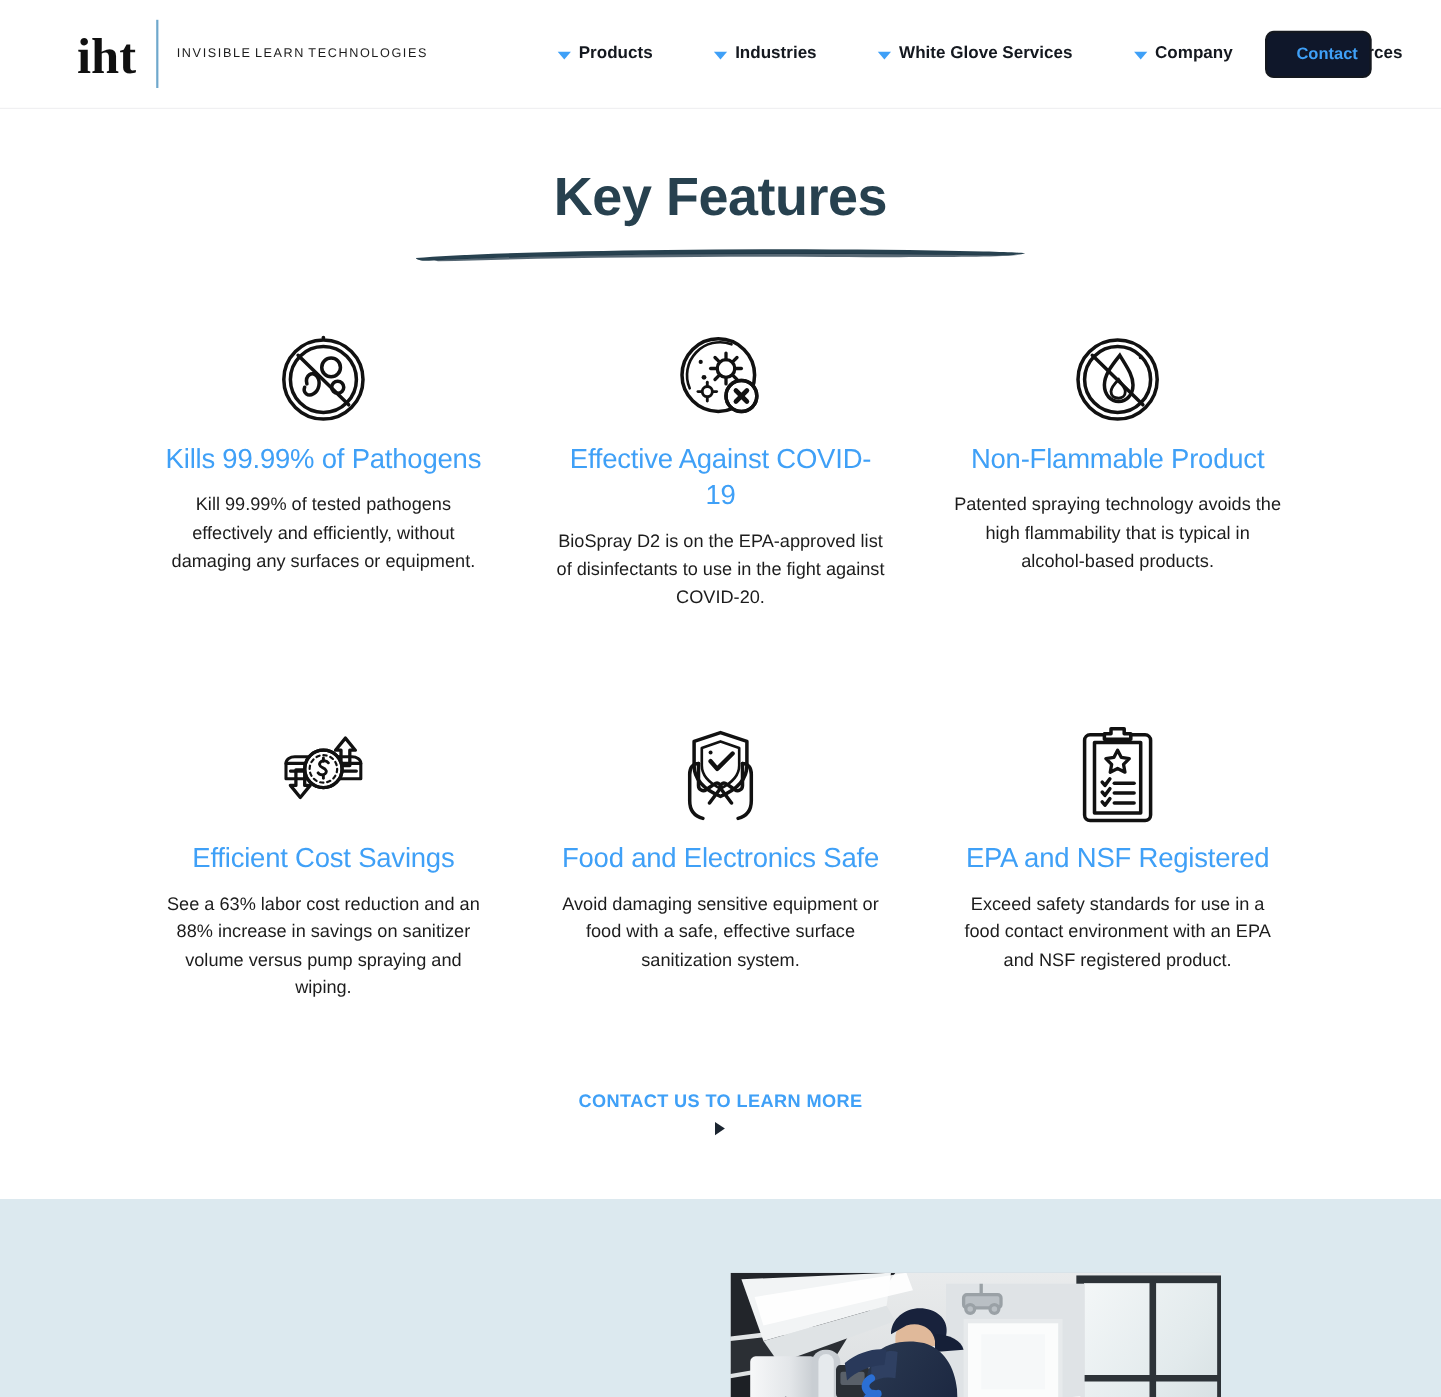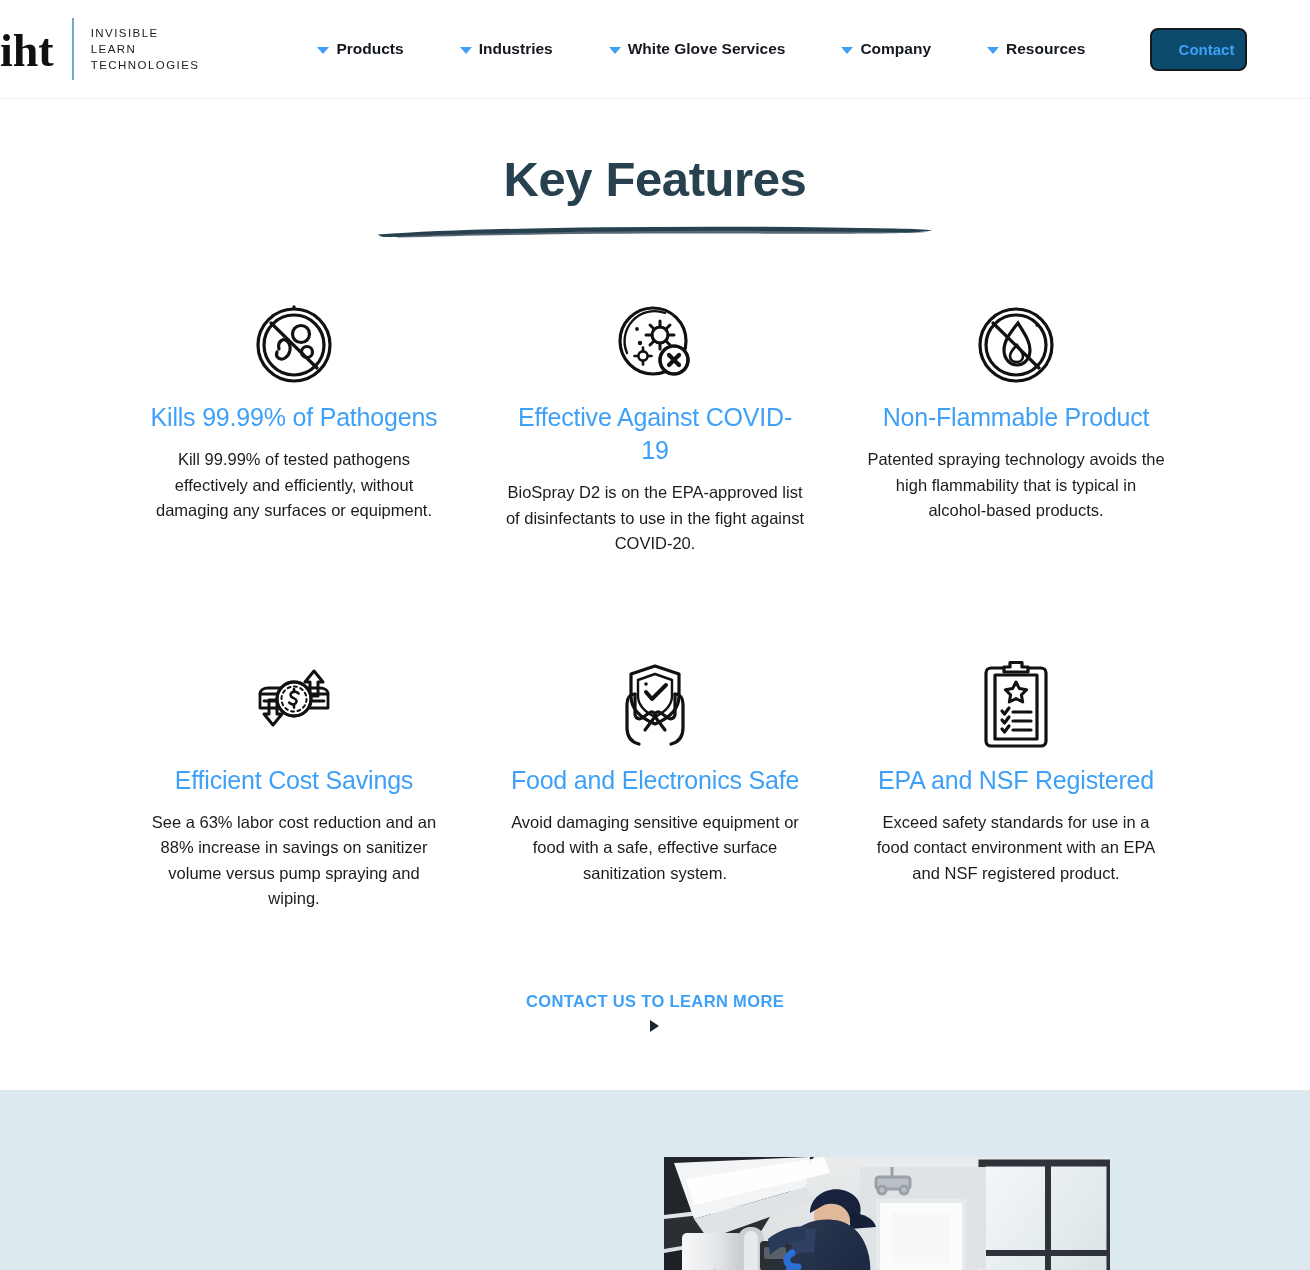--- a/index.html
+++ b/index.html
@@ -17,20 +17,21 @@
     width: 100%;
     background: #ffffff;
     border-bottom: 1px solid #efeff1;
     display: flex;
     align-items: center;
     position: relative;
   }
   .logo-block {
     display: flex;
     align-items: center;
+    margin-left: 70px;
     height: 64px;
   }
   .logo-mark {
     font-family: "Liberation Serif", serif;
     font-size: 46px;
     font-weight: 700;
     color: #101010;
     letter-spacing: 0px;
     line-height: 46px;
     padding-right: 18px;
@@ -38,21 +39,21 @@
     top: 2px;
   }
   .logo-divider {
     width: 2px;
     height: 62px;
     background: #6fa8cc;
     margin-right: 17px;
   }
   .logo-words {
     display: flex;
-    flex-direction: column;
+    flex-direction: row;
     justify-content: center;
     gap: 3px;
   }
   .logo-words span {
     font-size: 11.5px;
     letter-spacing: 1.45px;
     color: #1c1c1c;
     line-height: 13px;
     font-weight: 400;
   }
@@ -86,21 +87,21 @@
     top: 1px;
   }
   .contact-btn {
     position: absolute;
     right: 63px;
     top: 28px;
     width: 97px;
     height: 43px;
     border: 2px solid #14181f;
     border-radius: 8px;
-    background: #0c4a6e;
+    background: #0f172a;
     color: #3fa0f7;
     font-size: 15px;
     font-weight: 700;
     display: flex;
     align-items: center;
     justify-content: center;
     cursor: pointer;
     padding-left: 16px;
   }
 

